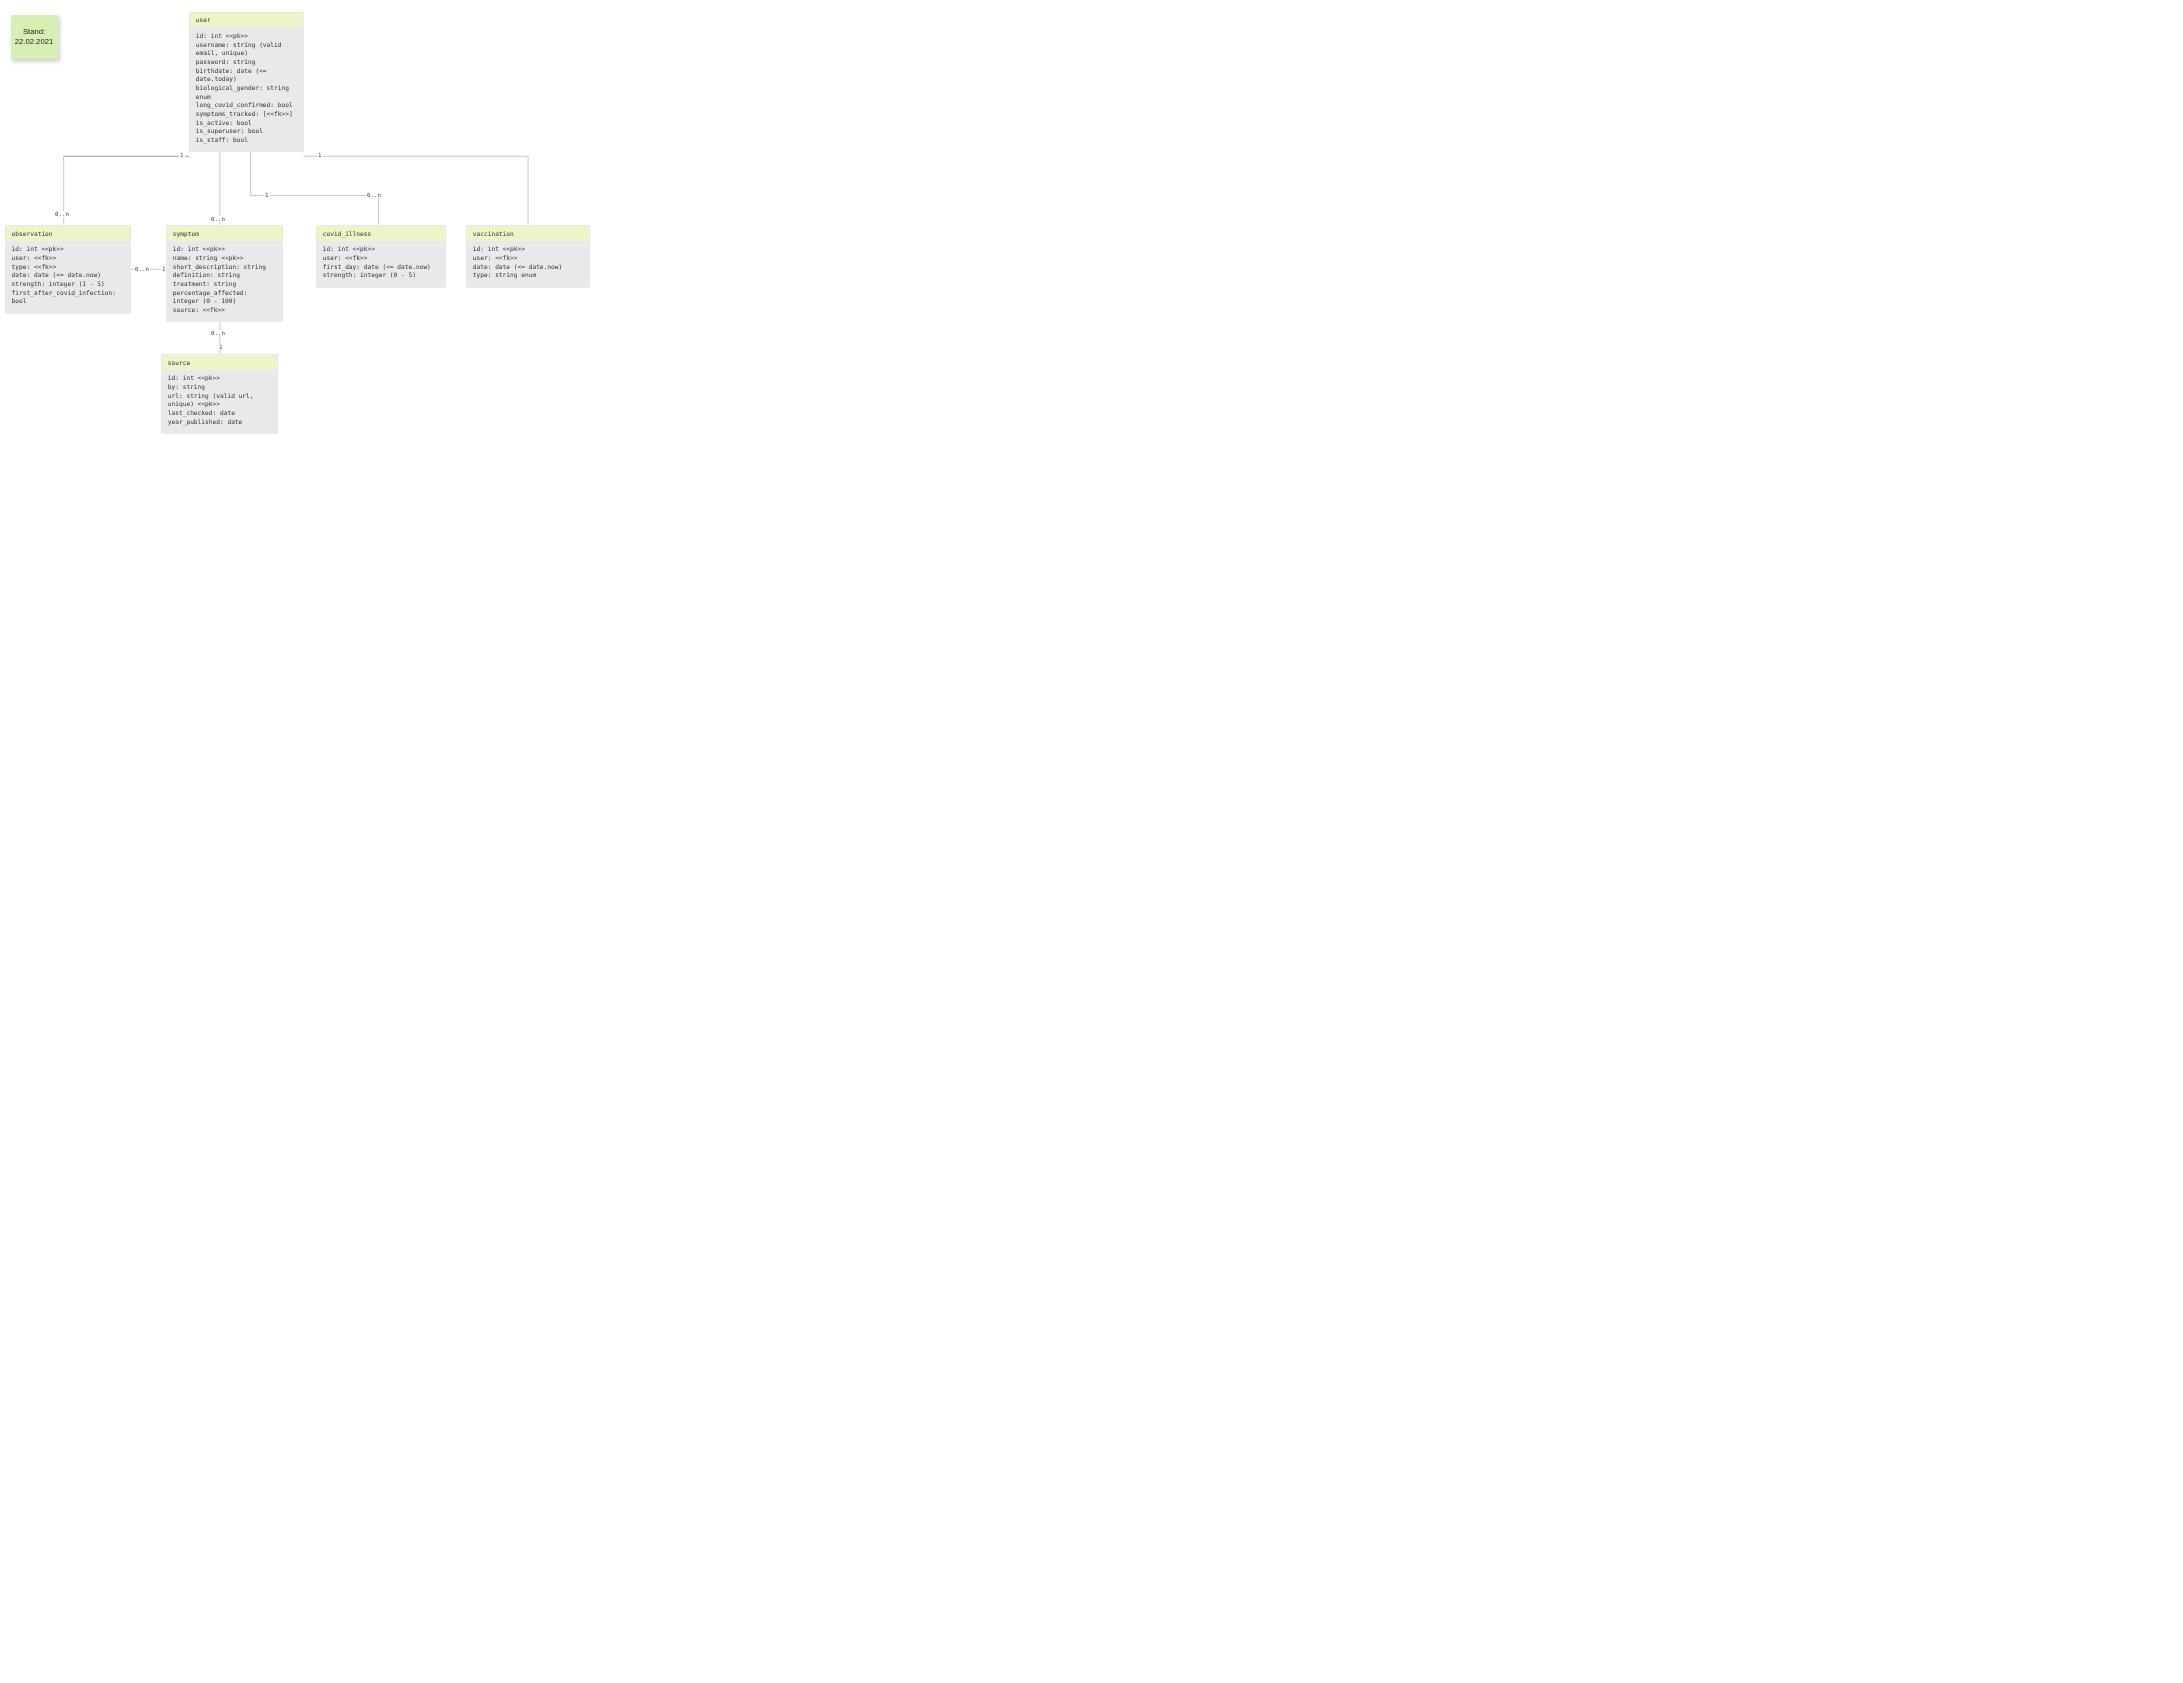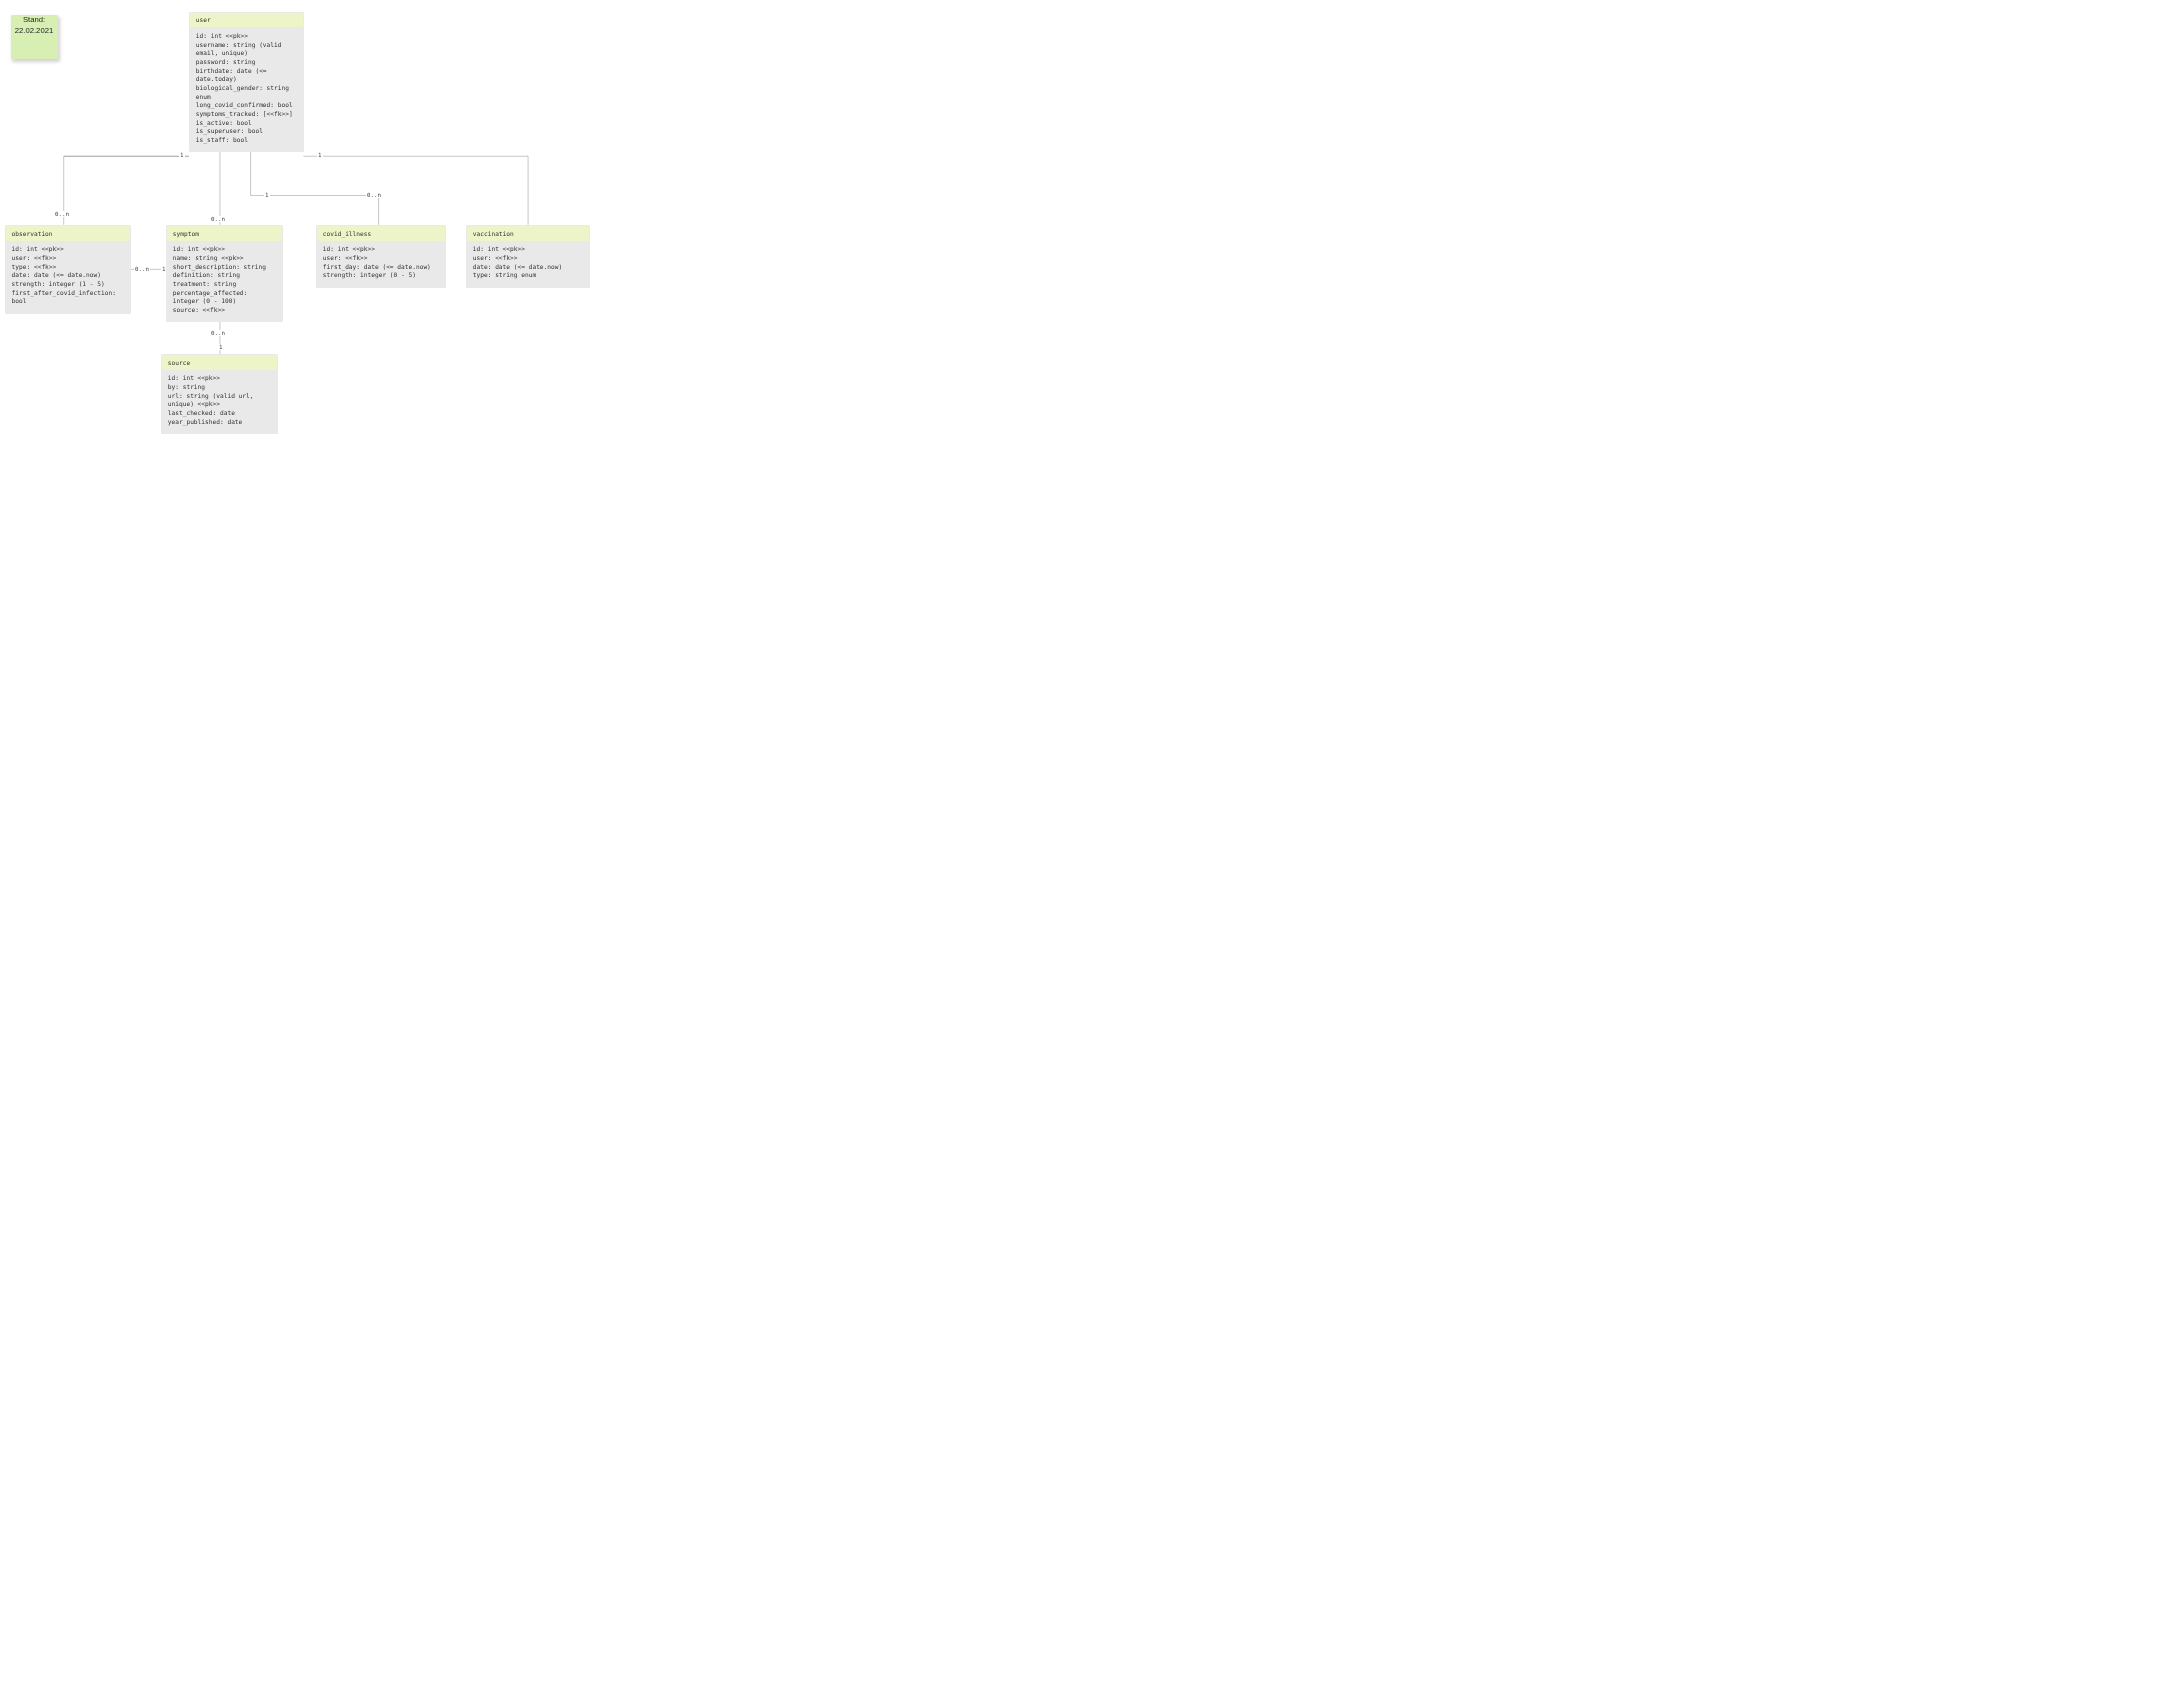--- a/index.html
+++ b/index.html
@@ -18,20 +18,21 @@
     top: 15.3px;
     width: 47px;
     height: 44px;
     background: #d8efb4;
     font-family: -apple-system, BlinkMacSystemFont, "Segoe UI", Helvetica, Arial, sans-serif;
     font-size: 7.7px;
     color: #222;
     display: flex;
     flex-direction: column;
     align-items: center;
+    justify-content: center;
     box-shadow: 1.9px 2.9px 3.8px rgba(0,0,0,0.18);
     border-radius: 1px;
     line-height: 1.35;
   }
   .entity {
     position: absolute;
     background: #e9e9e9;
     border: 0.5px solid #e9e9e9;
     border-radius: 1px;
     font-size: 6.2px;

